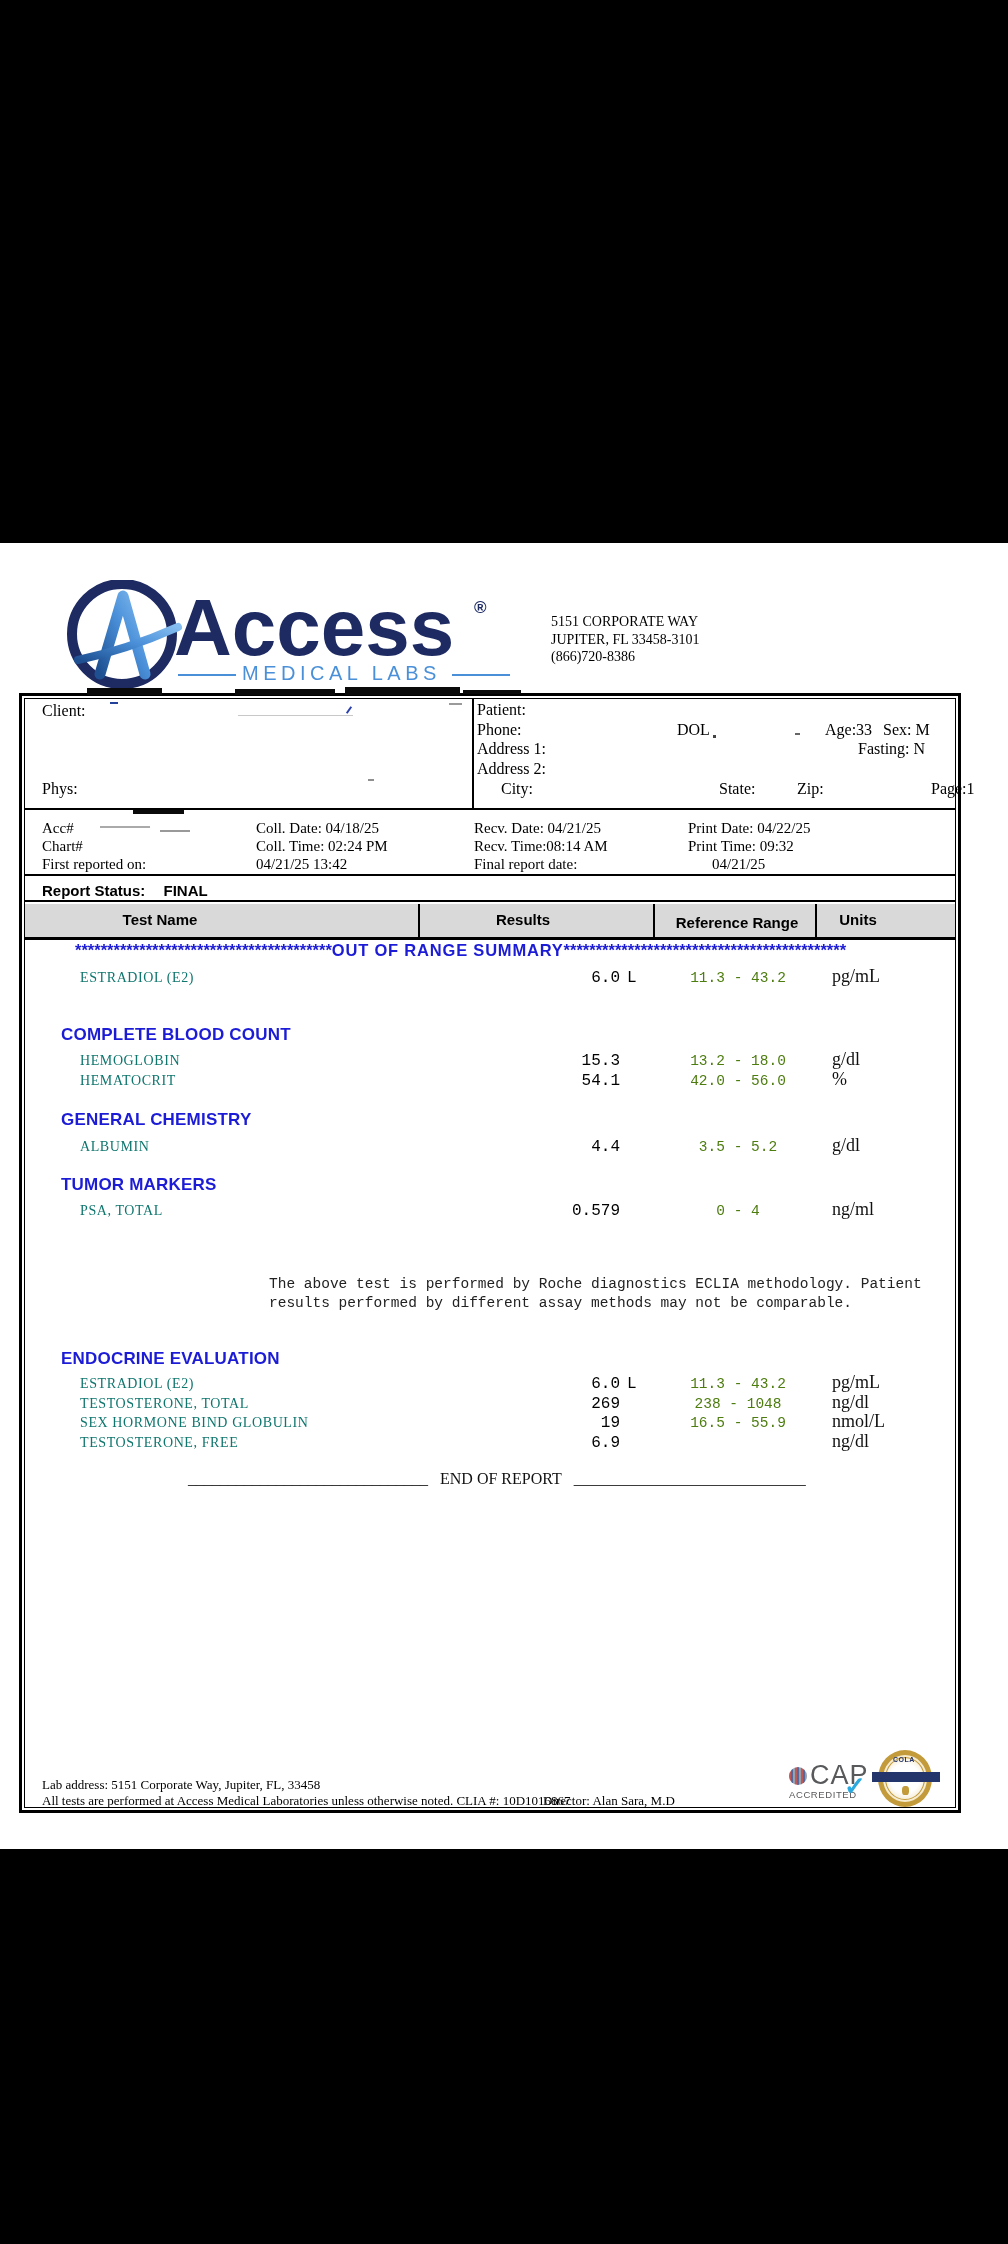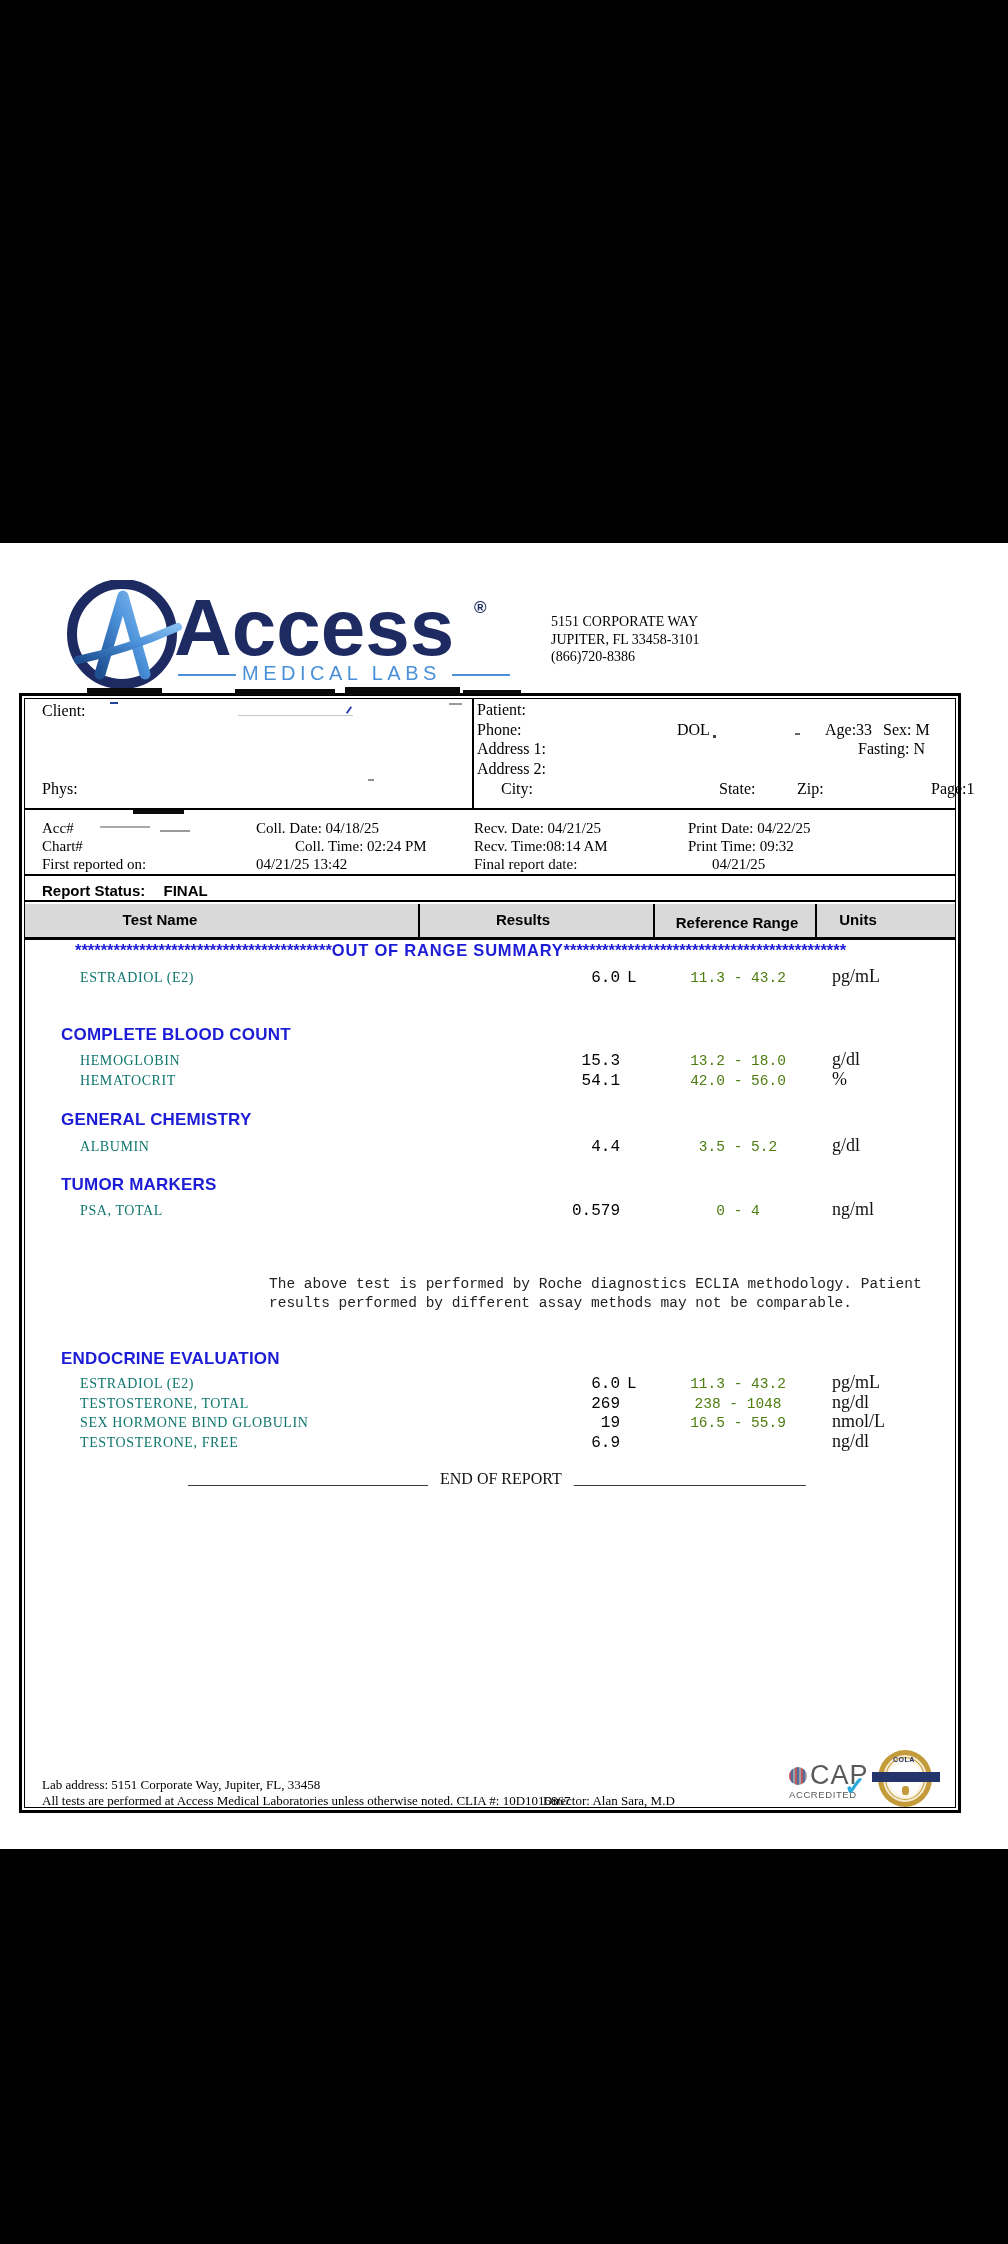--- a/index.html
+++ b/index.html
@@ -132,21 +132,21 @@
   <div class="abs lbl" style="left:931px;top:780px;">Page:1</div>
 
   <div class="abs sep" style="top:874px;"></div>
   <div class="abs acc-t" style="left:42px;top:820px;">Acc#</div>
   <div class="abs artifact" style="left:100px;top:826px;width:50px;height:2px;background:#aaa;"></div>
   <div class="abs artifact" style="left:160px;top:830px;width:30px;height:2px;background:#999;"></div>
   <div class="abs acc-t" style="left:256px;top:820px;">Coll. Date:  04/18/25</div>
   <div class="abs acc-t" style="left:474px;top:820px;">Recv. Date: 04/21/25</div>
   <div class="abs acc-t" style="left:688px;top:820px;">Print Date:  04/22/25</div>
   <div class="abs acc-t" style="left:42px;top:838px;">Chart#</div>
-  <div class="abs acc-t" style="left:256px;top:838px;margin-left:39px;">Coll. Time: 02:24 PM</div>
+  <div class="abs acc-t" style="left:256px;top:838px;">Coll. Time: 02:24 PM</div>
   <div class="abs acc-t" style="left:474px;top:838px;">Recv. Time:08:14 AM</div>
   <div class="abs acc-t" style="left:688px;top:838px;">Print Time: 09:32</div>
   <div class="abs acc-t" style="left:42px;top:856px;">First reported on:</div>
   <div class="abs acc-t" style="left:256px;top:856px;">04/21/25  13:42</div>
   <div class="abs acc-t" style="left:474px;top:856px;">Final report date:</div>
   <div class="abs acc-t" style="left:712px;top:856px;">04/21/25</div>
 
   <div class="abs sep" style="top:900px;"></div>
   <div class="abs sans" style="left:42px;top:882px;font-weight:bold;font-size:15px;white-space:nowrap;">
     <span>Report Status:</span>

